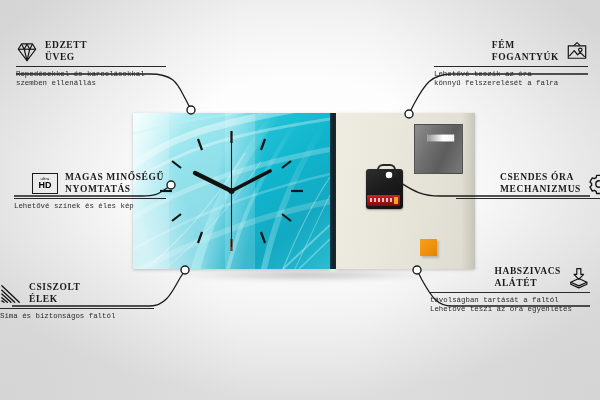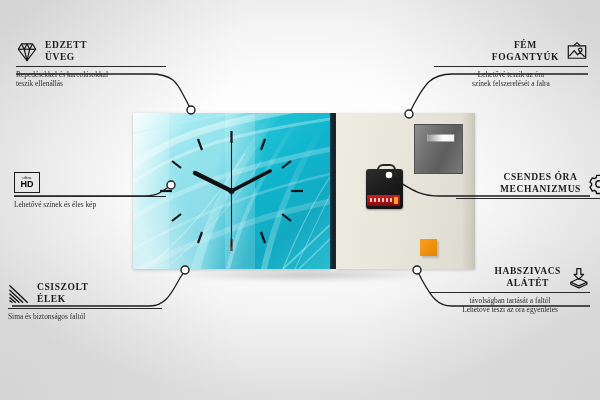--- a/index.html
+++ b/index.html
@@ -96,34 +96,35 @@
 
   
   .callout{position:absolute;}
   .c-head{display:flex;align-items:center;gap:7px;}
   .c-title{
     font-size:9.5px;font-weight:bold;letter-spacing:.6px;color:#1b1b1b;
     line-height:11.5px;text-transform:uppercase;white-space:nowrap;
   }
   .c-rule{height:1px;background:#2a2a2a;margin:3px 0 3px 0;}
   .c-desc{
-    font-size:7.4px;color:#2b2b2b;line-height:9.2px;white-space:nowrap;
+    font-size:7.4px;color:#2b2b2b;line-height:9.2px;white-space:nowrap;font-family:Liberation Mono, monospace;
   }
   .left .c-head{justify-content:flex-start;}
   .left .c-title{text-align:left;}
   .left .c-desc{text-align:left;}
   .right .c-head{justify-content:flex-end;}
-  .right .c-title{text-align:center;}
-  .right .c-desc{text-align:center;}
+  .right .c-title{text-align:left;}
+  .right .c-desc{text-align:left;}
 
   .ico{width:22px;height:22px;flex:0 0 22px;display:block;}
   .ico-hd{
     width:24px;height:19px;flex:0 0 24px;border:1.4px solid #1b1b1b;
     display:flex;flex-direction:column;align-items:center;justify-content:center;
     line-height:1;
+    margin-left:18px;
   }
   .ico-hd .u{font-size:4.2px;letter-spacing:.2px;font-family:"Liberation Sans",sans-serif;}
   .ico-hd .h{font-size:9px;font-weight:bold;font-family:"Liberation Sans",sans-serif;margin-top:.5px;}
 
   .connector{position:absolute;left:0;top:0;width:600px;height:400px;pointer-events:none;}
 </style>
 </head>
 <body>
 
 <div id="stage">
@@ -262,35 +263,39 @@
           <path d="M9,9 L12,3.2 L15,9"></path>
         </g>
       </svg>
       <div>
         <div class="c-title">EDZETT</div>
         <div class="c-title">ÜVEG</div>
       </div>
     </div>
     <div class="c-rule"></div>
     <div class="c-desc">Repedésekkel és karcolásokkal</div>
-    <div class="c-desc">teszik ellenállás</div>
+    <div class="c-desc">szemben ellenállás</div>
   </div>
 
   <div class="callout left" style="left:14px;top:172px;width:152px;">
     <div class="c-head">
       <div class="ico-hd">
         <span class="u">ultra</span>
         <span class="h">HD</span>
       </div>
+      <div>
+        <div class="c-title">MAGAS MINŐSÉGŰ</div>
+        <div class="c-title">NYOMTATÁS</div>
+      </div>
     </div>
     <div class="c-rule"></div>
     <div class="c-desc">Lehetővé színek és éles kép</div>
   </div>
 
-  <div class="callout left" style="left:8px;top:282px;width:154px;">
+  <div class="callout left" style="left:0;top:282px;width:154px;">
     <div class="c-head">
       <svg class="ico" viewBox="0 0 24 24">
         <g stroke="#141414" stroke-width="1.5" stroke-linecap="round">
           <line x1="2" y1="3" x2="21" y2="21"></line>
           <line x1="2" y1="8" x2="16" y2="21"></line>
           <line x1="2" y1="12" x2="12" y2="21"></line>
           <line x1="2" y1="16" x2="8" y2="21"></line>
           <line x1="2" y1="19.5" x2="4.5" y2="21"></line>
         </g>
       </svg>
@@ -313,21 +318,21 @@
         <g fill="none" stroke="#141414" stroke-width="1.3" stroke-linejoin="round">
           <path d="M8.5,5 L12,1.8 L15.5,5"></path>
           <rect x="2.5" y="5.4" width="19" height="13.4"></rect>
           <path d="M3.6,16.6 L9,10.6 L12.6,15 L15.4,12.4 L20.4,17.4"></path>
           <circle cx="15.6" cy="9.6" r="1.9"></circle>
         </g>
       </svg>
     </div>
     <div class="c-rule"></div>
     <div class="c-desc">Lehetővé teszik az óra</div>
-    <div class="c-desc">színek felszerelését a falra</div>
+    <div class="c-desc">könnyű felszerelését a falra</div>
   </div>
 
   <div class="callout right" style="left:456px;top:172px;width:154px;">
     <div class="c-head">
       <div>
         <div class="c-title">CSENDES ÓRA</div>
         <div class="c-title">MECHANIZMUS</div>
       </div>
       <svg class="ico" viewBox="0 0 24 24">
         <g fill="none" stroke="#141414" stroke-width="1.5" stroke-linejoin="round">

